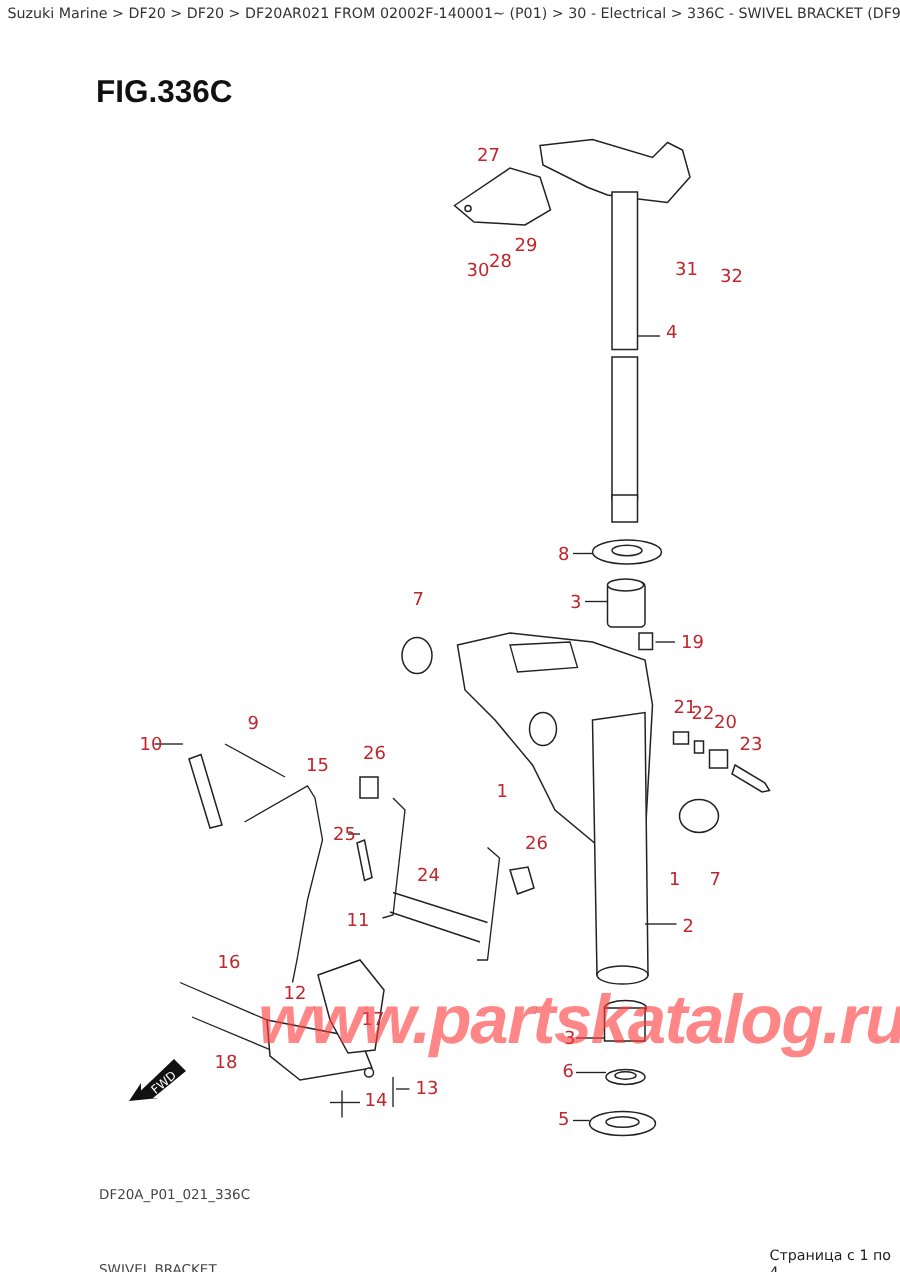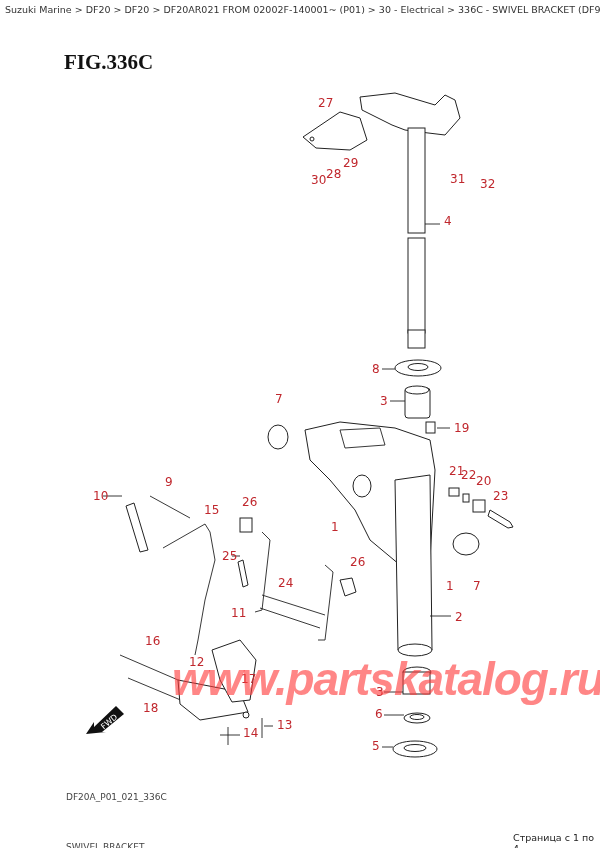--- a/index.html
+++ b/index.html
@@ -1,18 +1,18 @@
 <!DOCTYPE html>
 <html><head>
 <meta charset="utf-8">
 <style>
   html,body{margin:0;padding:0;background:#fff;}
   body{width:600px;height:848px;position:relative;overflow:hidden;font-family:"DejaVu Sans",sans-serif;}
   .crumb{position:absolute;left:5px;top:4px;font-size:9.5px;color:#333;white-space:nowrap;}
-  .fig{position:absolute;left:64px;top:50px;font-size:21px;font-weight:bold;color:#111;font-family:Liberation Serif, serif;}
+  .fig{position:absolute;left:64px;top:50px;font-size:21px;font-weight:bold;color:#111;font-family:Liberation Sans, sans-serif;}
   svg.diagram{position:absolute;left:0;top:0;}
   .lbl{fill:#c0272d;font-size:12px;font-family:"DejaVu Sans",sans-serif;}
   .ln{stroke:#222;stroke-width:0.9;fill:none;}
   .pt{stroke:#222;stroke-width:1;fill:#fff;}
   .wm{position:absolute;left:172px;top:652px;font-size:46px;font-weight:bold;font-style:italic;color:rgba(255,60,60,0.62);font-family:"Liberation Sans",sans-serif;letter-spacing:-1px;white-space:nowrap;}
   .foot1{position:absolute;left:66px;top:792px;font-size:9px;color:#444;}
   .foot2{position:absolute;left:66px;top:842px;font-size:9px;color:#444;}
   .pager{position:absolute;left:513px;top:832px;font-size:9.5px;color:#222;}
   .fwd{position:absolute;left:86px;top:702px;}
 </style>

